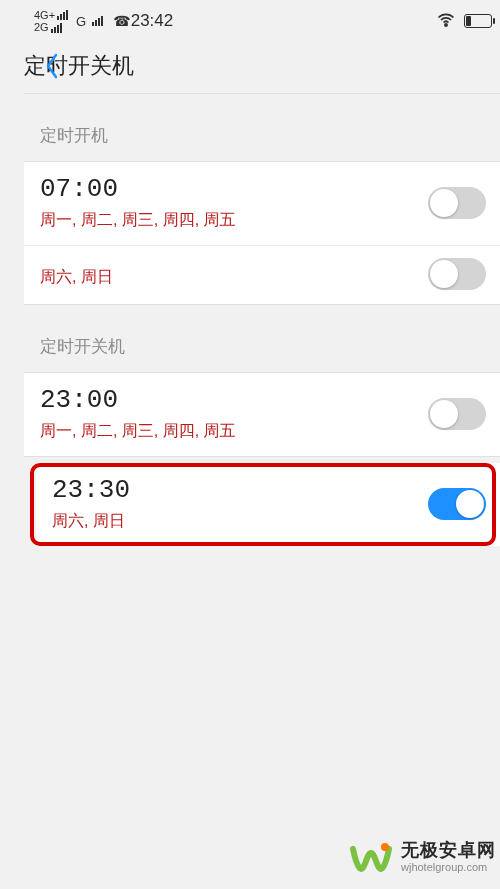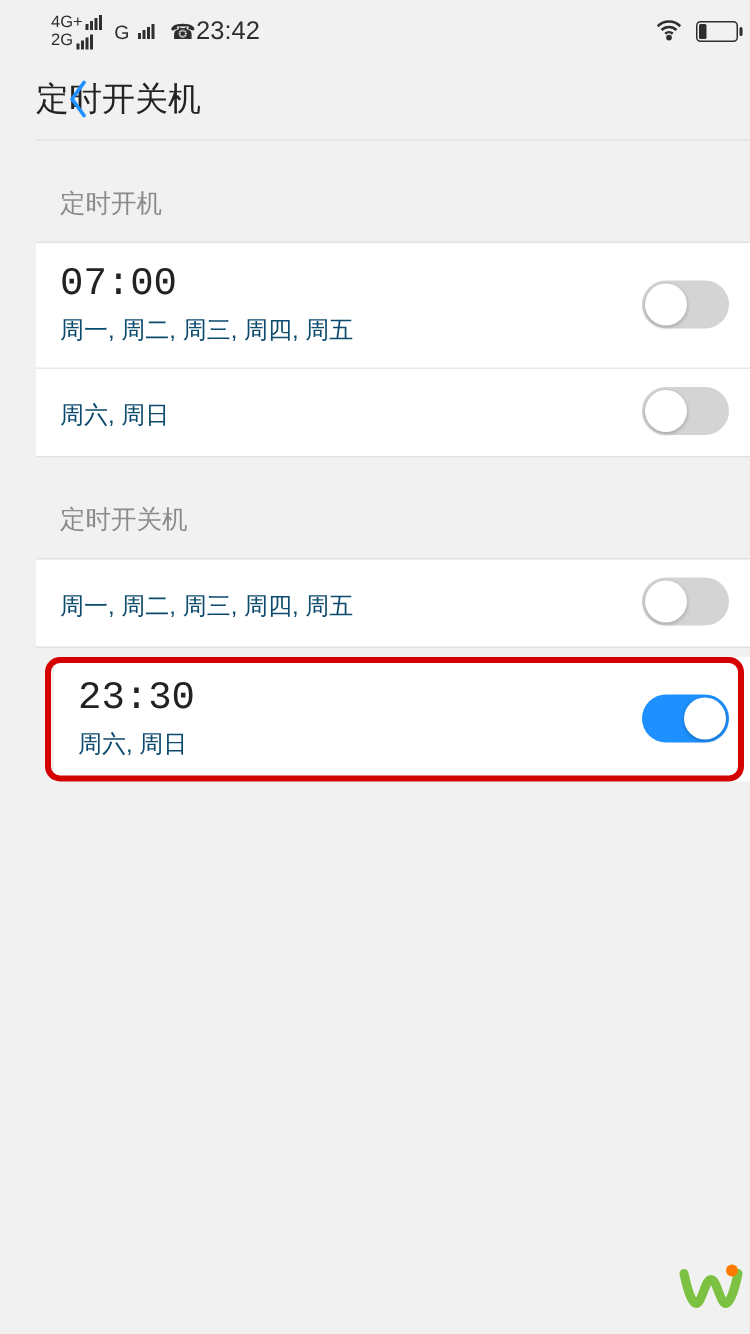--- a/index.html
+++ b/index.html
@@ -29,21 +29,21 @@
     .navbar .back svg { width: 16px; height: 28px; }
     .navbar .title { font-size: 22px; font-weight: 500; color: #222; }
 
     
     .section-header { padding: 30px 16px 14px; font-size: 17px; color: #8b8b8b; }
 
     
     .row { background: #fff; padding: 12px 16px 14px; display: flex; align-items: center; justify-content: space-between; position: relative; cursor: pointer; }
     .row + .row { border-top: 1px solid #e9e9e9; }
     .row .info .time { font-size: 26px; color: #222; font-weight: 400; font-family: Liberation Mono, monospace; }
-    .row .info .days { font-size: 16px; color: #0c4a6e; margin-top: 6px; }
+    .row .info .days { font-size: 16px; color: #b91c1c; margin-top: 6px; }
     .group-top { border-top: 1px solid #e0e0e0; }
     .group-bot { border-bottom: 1px solid #e0e0e0; }
 
     
     .switch { width: 58px; height: 32px; border-radius: 16px; position: relative; background: #d4d4d4; transition: background .2s; }
     .switch .knob { position: absolute; top: 2px; left: 2px; width: 28px; height: 28px; border-radius: 50%; background: #fff; box-shadow: 0 1px 3px rgba(0,0,0,.25); transition: left .2s; }
     .switch.on { background: #1e90ff; }
     .switch.on .knob { left: 28px; }
 
     
@@ -137,20 +137,21 @@
     </div>
     <div class="switch">
         <div class="knob"></div>
       </div>
   </div>
 
   <div class="section-header">定时开关机</div>
 
   <div class="row group-top group-bot">
     <div class="info">
+      <div class="time">23:00</div>
       <div class="days">周一, 周二, 周三, 周四, 周五</div>
     </div>
     <div class="switch">
         <div class="knob"></div>
       </div>
   </div>
 
   <div class="highlight-wrap">
     <div class="row">
       <div class="info">
@@ -164,15 +165,19 @@
     <div class="highlight-border"></div>
   </div>
 
   <div class="watermark">
     <div class="wm-logo">
       <svg viewBox="0 0 44 44">
         <path d="M4 14 C4 14 8 34 12 34 C16 34 18 18 22 18 C26 18 28 34 32 34 C36 34 40 14 40 14" fill="none" stroke="#7cc142" stroke-width="6" stroke-linecap="round"></path>
         <circle cx="36" cy="12" r="4" fill="#ff7a00"></circle>
       </svg>
     </div>
+    <div class="wm-text">
+      <span class="t1">无极安卓网</span>
+      <span class="t2">wjhotelgroup.com</span>
+    </div>
   </div>
 
 </div>
 
 </body></html>

